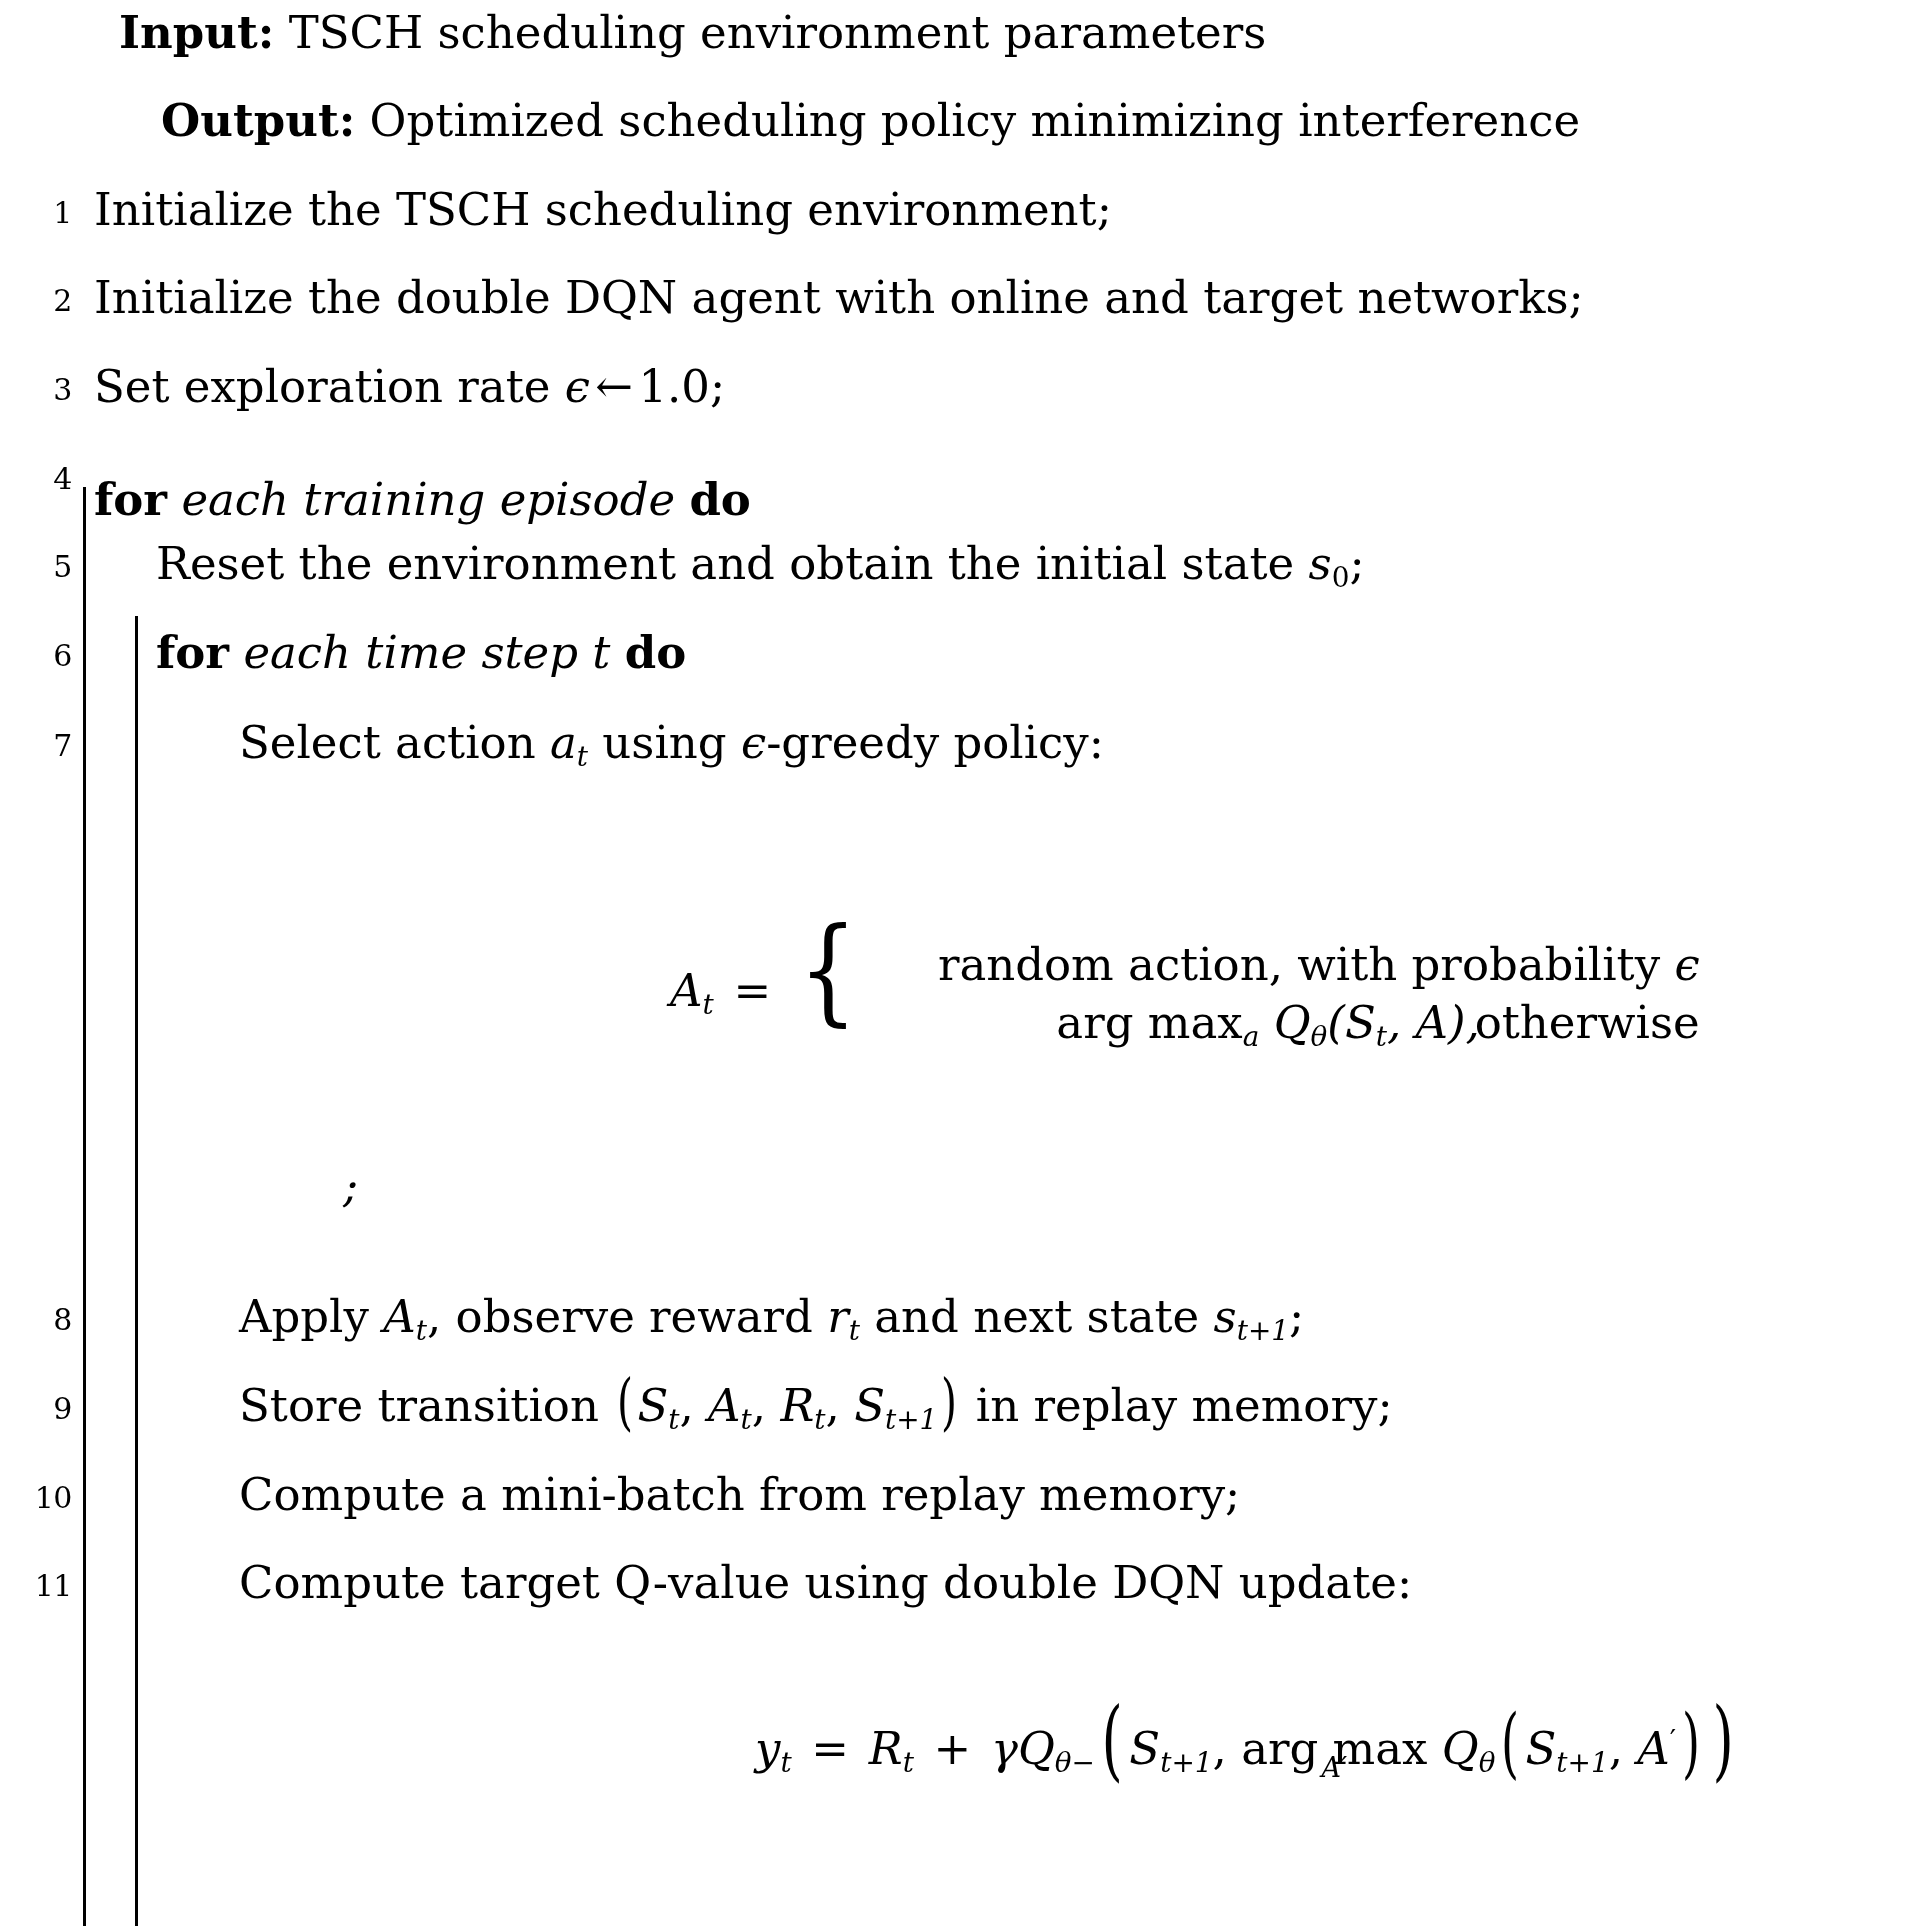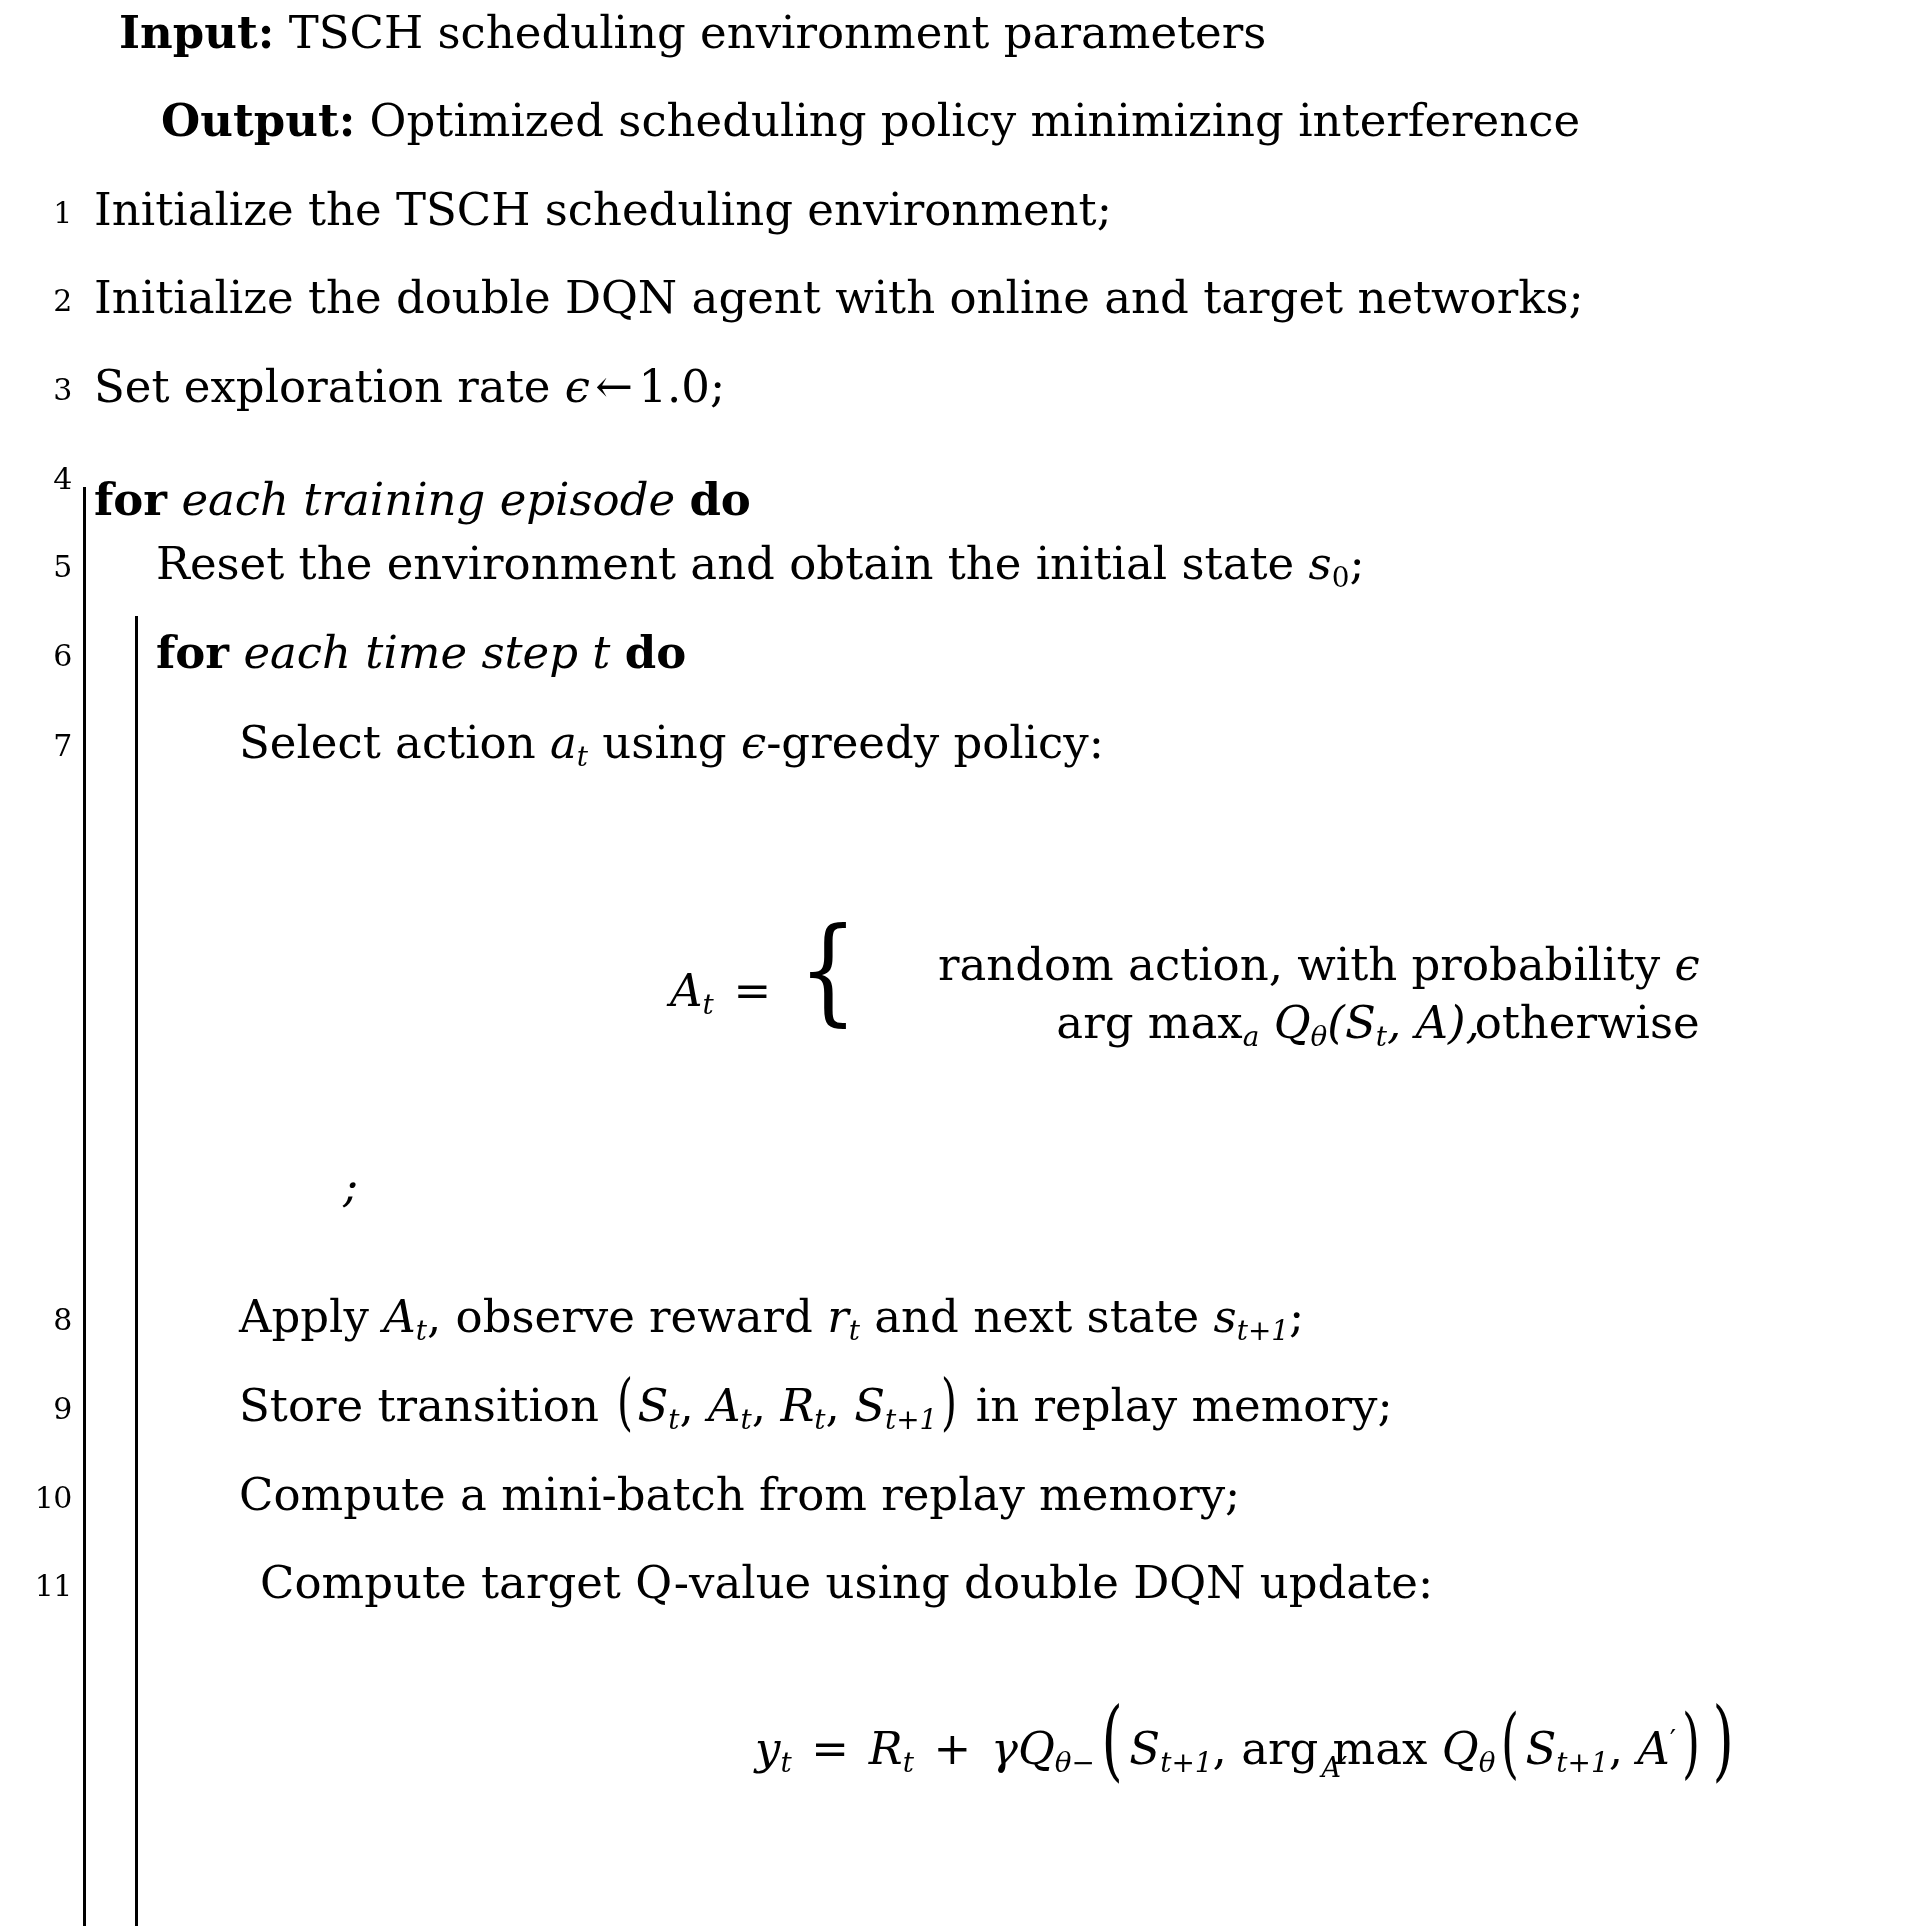--- a/index.html
+++ b/index.html
@@ -214,21 +214,21 @@
     </div>
   </div>
 
   <div class="row" style="top:1472px;">
     <div class="num" style="left:-44px;top:10.8px;">10</div>
     <div class="txt" style="left:239px;">Compute a mini-batch from replay memory;</div>
   </div>
 
   <div class="row" style="top:1560px;">
     <div class="num" style="left:-44px;top:10.8px;">11</div>
-    <div class="txt" style="left:239px;margin-left:21px;">Compute target Q-value using double DQN update:</div>
+    <div class="txt" style="left:239px;">Compute target Q-value using double DQN update:</div>
   </div>
 
   <div class="mathline" style="left:755px;top:1726px;">
     <i class="v">y</i><span class="sub">t</span>
     <span class="sc">=</span>
     <i class="v">R</i><span class="sub">t</span>
     <span class="sc">+</span>
     <i class="v">γ</i><i class="v">Q</i><span class="sub">θ−</span><span class="bigp">(</span><i class="v">S</i><span class="sub">t+1</span><span class="rm">,</span>
     <span class="under"><span class="op">arg max</span><span class="lim">A′</span></span>
     <i class="v">Q</i><span class="sub">θ</span><span class="bigp2">(</span><i class="v">S</i><span class="sub">t+1</span><span class="rm">,</span> <i class="v">A</i><span class="sup">′</span><span class="bigp2">)</span><span class="bigp">)</span>

